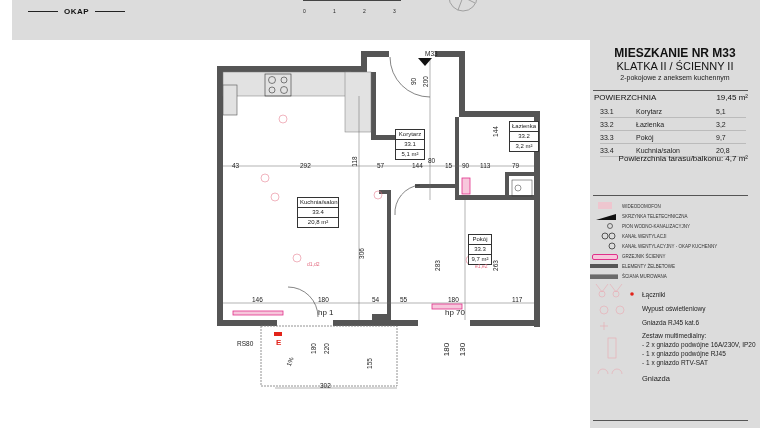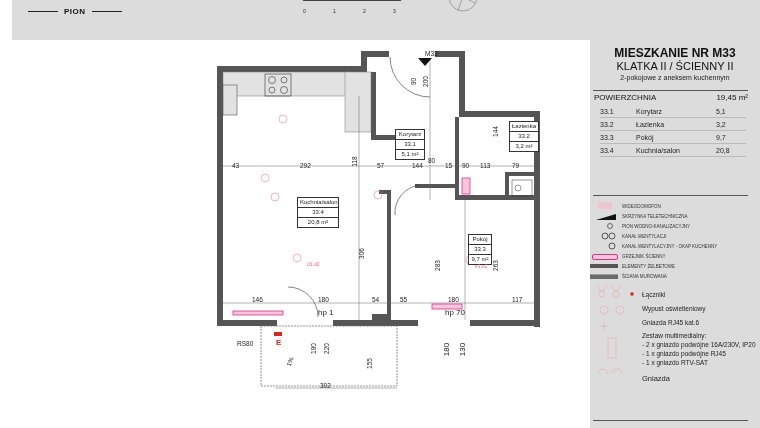--- a/index.html
+++ b/index.html
@@ -32,21 +32,21 @@
   .rbox{position:absolute;background:#fff;border:1px solid #333;font-size:6px;color:#222;text-align:center;}
   .rbox div{border-bottom:1px solid #333;height:9px;line-height:9px;padding:0 2px;}
   .rbox div:last-child{border-bottom:none;}
 </style>
 </head>
 <body>
 
 <div class="topband"></div>
 <div class="logo">
   <div class="ln"></div>
-    <span>PION</span>
+    <span>OKAP</span>
     <div class="ln"></div>
 </div>
 <div class="scale">
   <div class="bar"></div>
   <span class="tk" style="left:3px">0</span>
   <span class="tk" style="left:33px">1</span>
   <span class="tk" style="left:63px">2</span>
   <span class="tk" style="left:93px">3</span>
 </div>
 <svg class="compass" viewBox="0 0 30 30">
@@ -220,20 +220,21 @@
         <span class="c1">33.3</span>
         <span class="c2">Pokój</span>
         <span class="c3">9,7</span>
       </div>
     <div class="area-row">
         <span class="c1">33.4</span>
         <span class="c2">Kuchnia/salon</span>
         <span class="c3">20,8</span>
       </div>
   </div>
+  <div class="balcony">Powierzchnia tarasu/balkonu: 4,7 m²</div>
   <div class="rp-hr" style="top:155px"></div>
 
   <div class="lg-row" style="top:162px">
       <span class="lg-ico">
         <span style="position:absolute;left:8px;top:0;width:14px;height:7px;background:#eec6cf"></span>
       </span>
       <span>WIDEODOMOFON</span>
     </div>
   <div class="lg-row" style="top:172px">
       <span class="lg-ico"><svg width="28" height="8">

